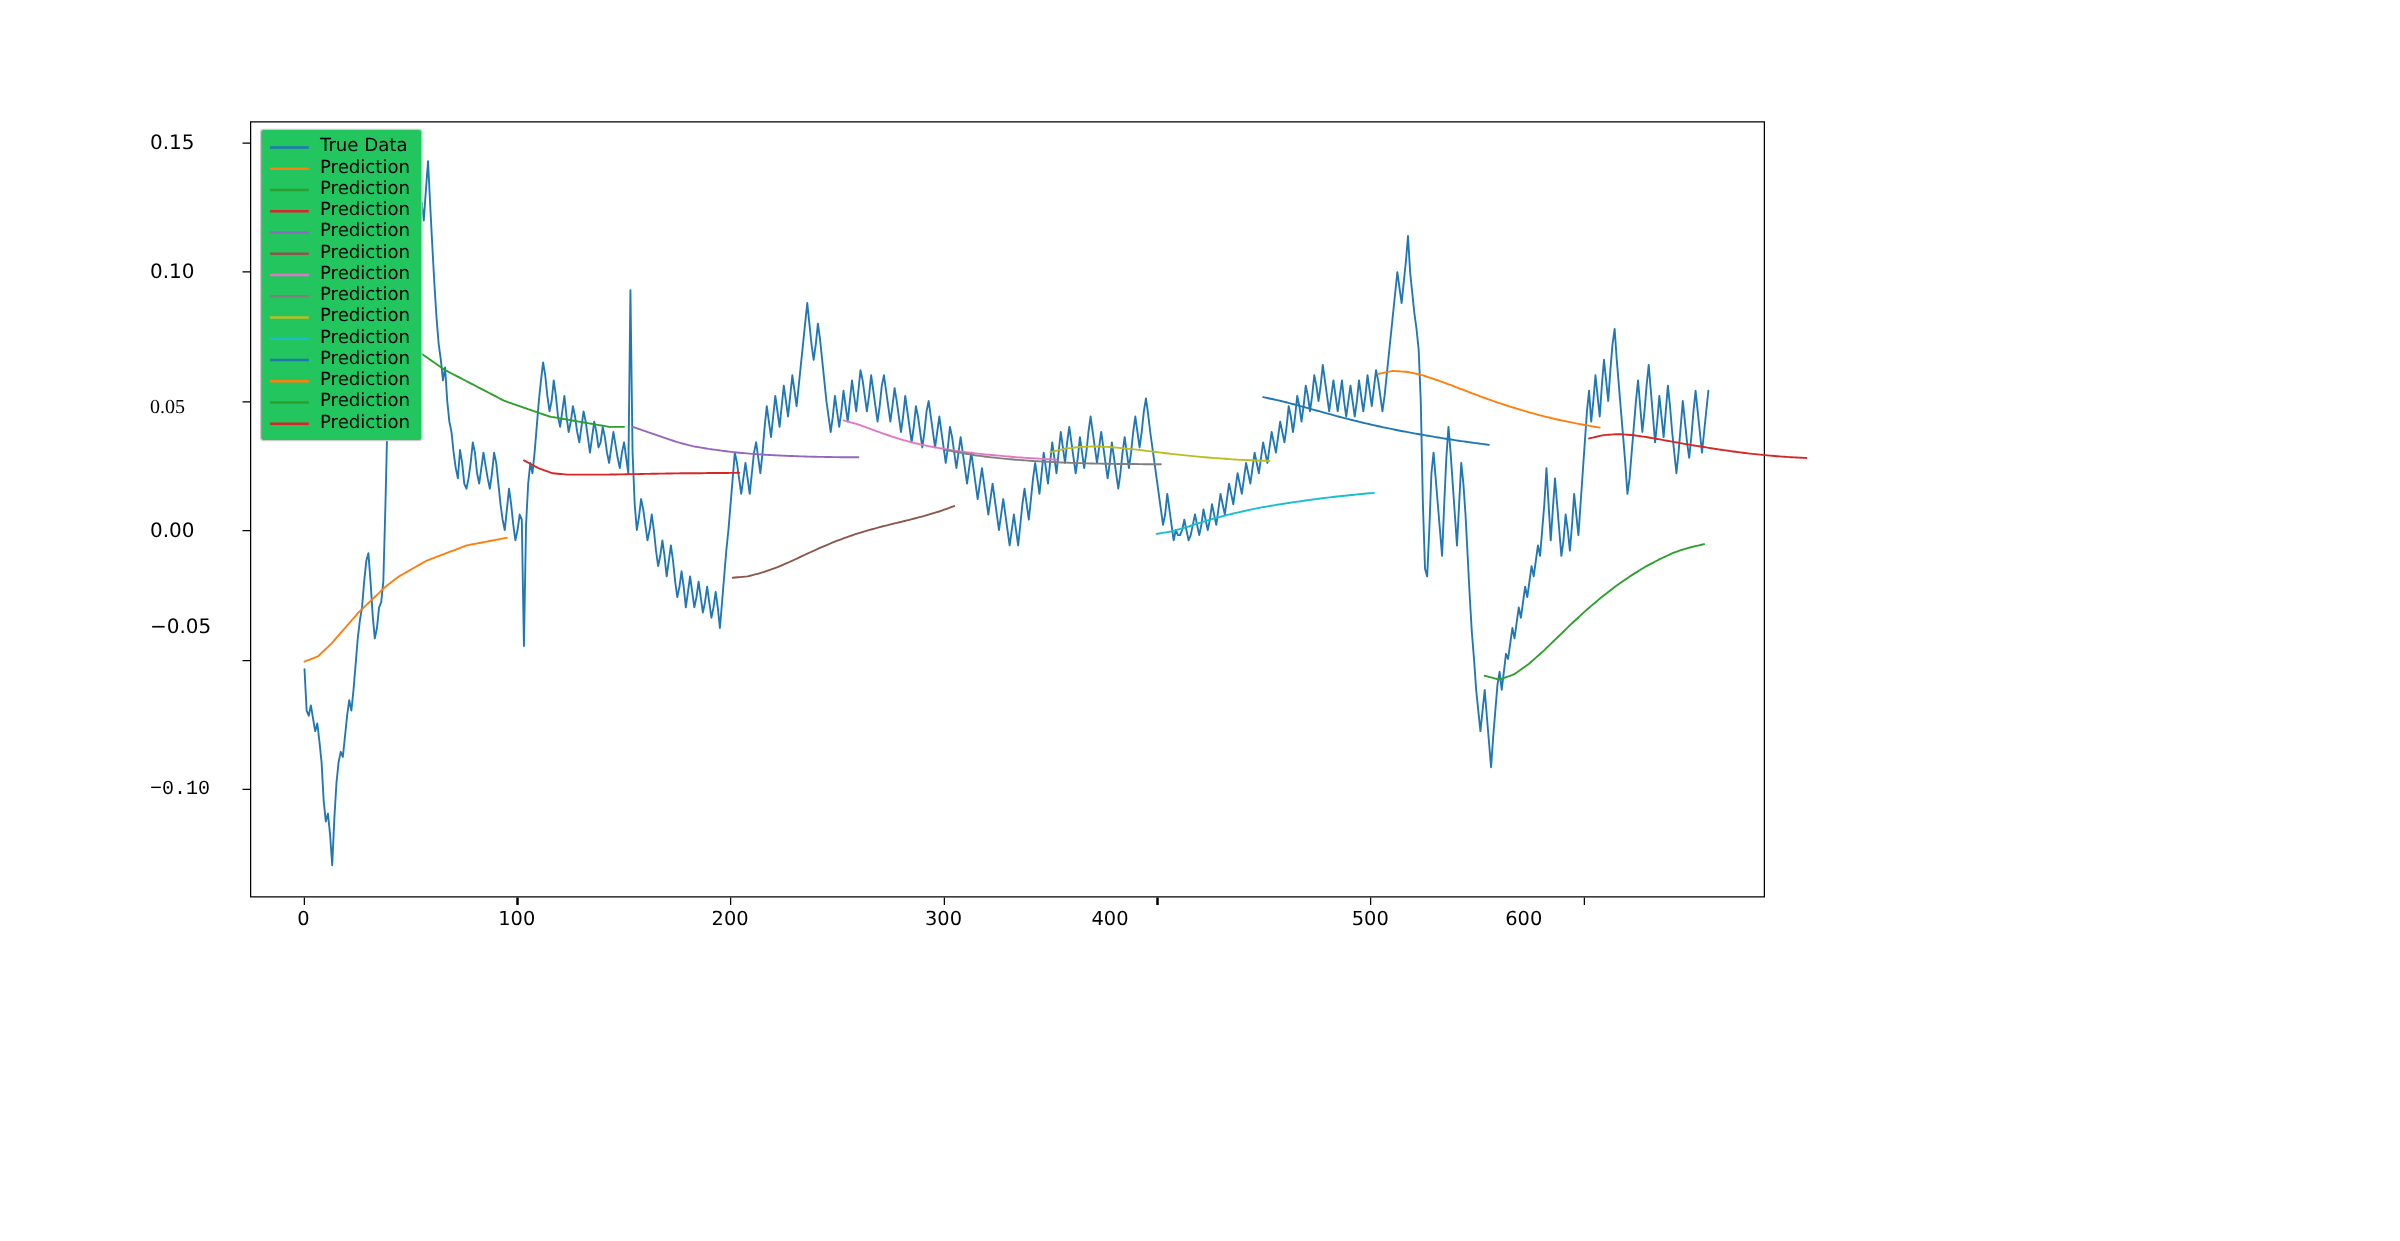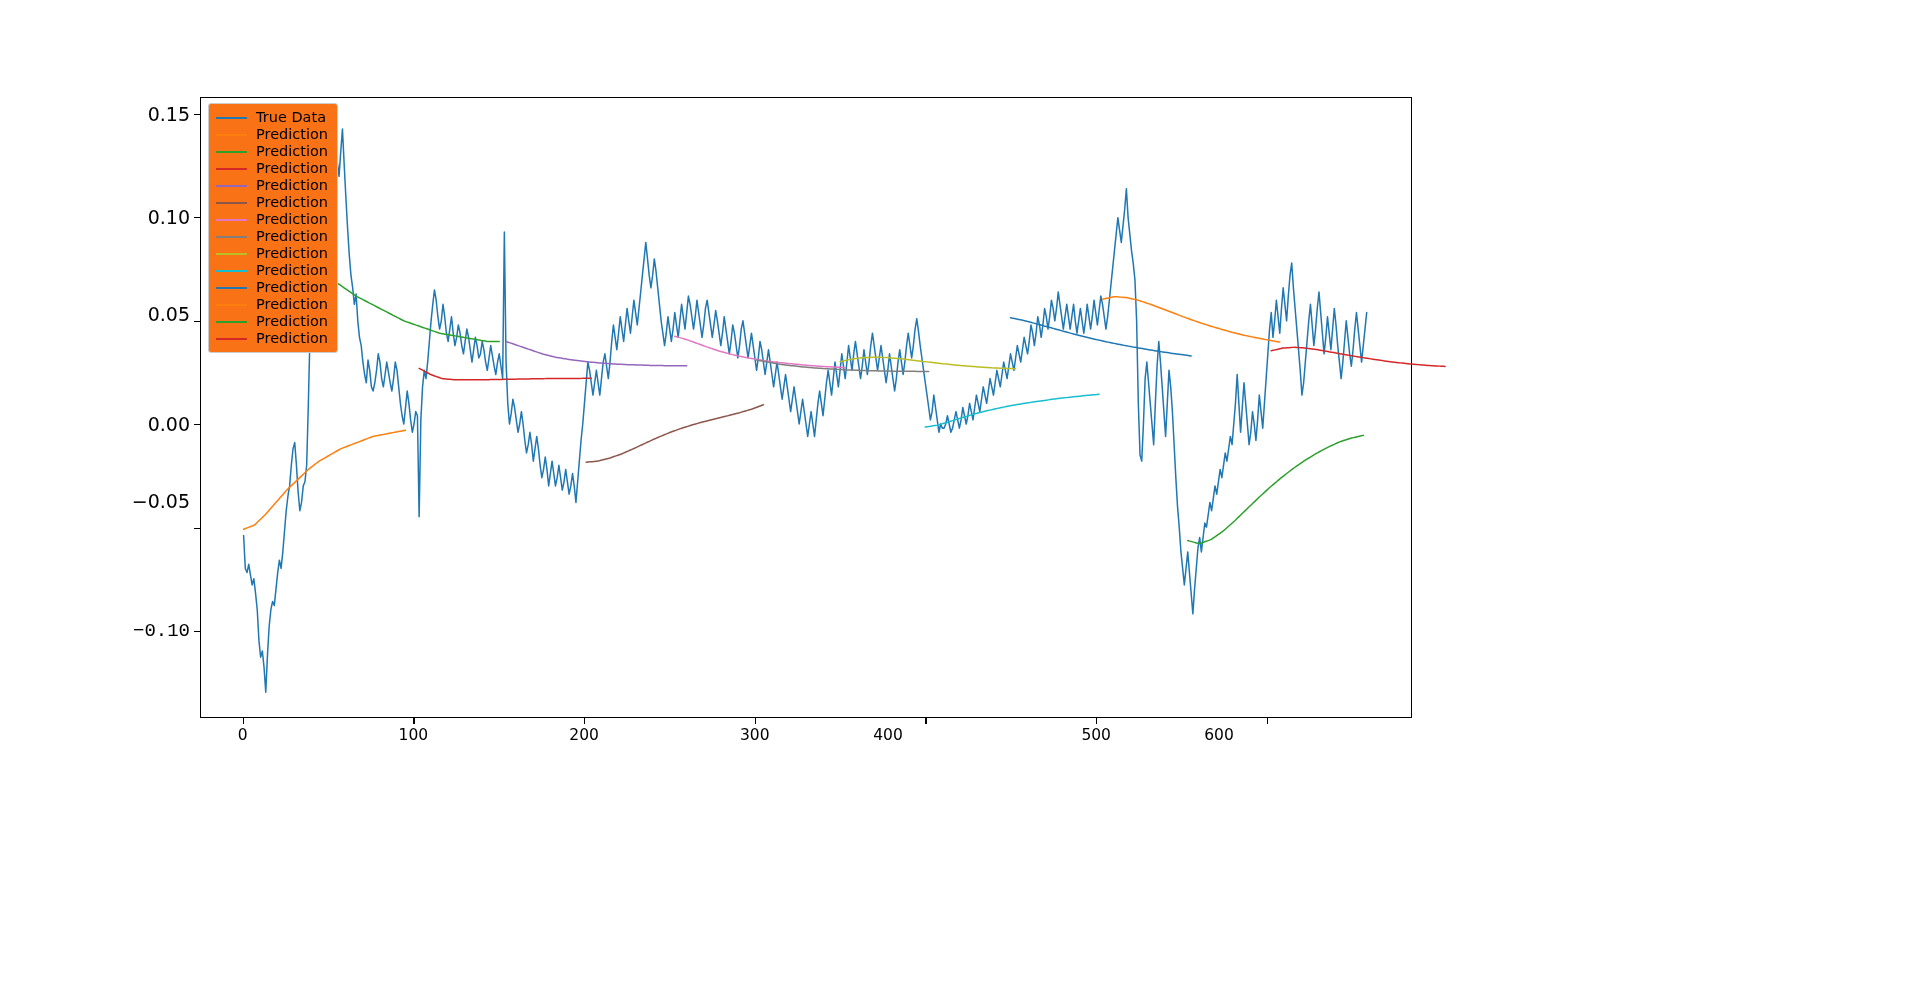--- a/index.html
+++ b/index.html
@@ -2,27 +2,27 @@
 <html><head>
 <meta charset="utf-8">
 <title>Prediction Chart</title>
 <style>
   html,body{margin:0;padding:0;background:#ffffff;}
   body{width:1920px;height:993px;font-family:"DejaVu Sans",sans-serif;overflow:hidden;}
   #figure{position:relative;width:1920px;height:993px;background:#ffffff;}
   #plot-area{position:absolute;left:200px;top:97px;width:1212px;height:621px;
              border:1.1px solid #000000;box-sizing:border-box;background:#ffffff;}
   svg.series-layer{position:absolute;left:0;top:0;width:100%;height:100%;overflow:visible;}
-  .ytick-label{position:absolute;text-align:right;font-size:19px;color:#000000;
+  .ytick-label{position:absolute;text-align:left;font-size:16px;color:#000000;
                width:70px;transform:translateY(-50%);white-space:nowrap;}
   .ytick-mark{position:absolute;left:-6px;width:6px;height:1.2px;background:#000;}
   .xtick-label{position:absolute;top:726px;font-size:15.5px;color:#000000;
                transform:translateX(-50%);white-space:nowrap;}
   .xtick-mark{position:absolute;top:718px;width:1.2px;height:6px;background:#000;}
-  #legend{position:absolute;left:208px;top:103px;background:#f97316;
+  #legend{position:absolute;left:208px;top:103px;background:#22c55e;
           border:0.9px solid #cccccc;border-radius:3px;padding:5px 9px 5px 7px;
           box-sizing:border-box;}
   .legend-row{display:flex;align-items:center;height:17px;}
   .legend-swatch{width:31px;height:0;border-top-width:2.2px;border-top-style:solid;
                  margin-right:9px;flex:0 0 auto;}
   .legend-text{font-size:14.5px;color:#000000;line-height:17px;white-space:nowrap;}
 </style>
 </head>
 <body>
 
@@ -108,21 +108,21 @@
         <span class="legend-text">Prediction</span>
       </div>
     </div>
 
 <div class="ytick-label" style="left: 120px; top: 631.06px; font-family: Liberation Mono, monospace;">−0.10</div>
     <div class="ytick-mark" style="left: 194px; top: 631.06px;"></div>
     <div class="ytick-label" style="left: 120px; top: 501px;">−0.05</div>
     <div class="ytick-mark" style="left: 194px; top: 527.56px;"></div>
     <div class="ytick-label" style="left: 120px; top: 424.06px;">0.00</div>
     <div class="ytick-mark" style="left: 194px; top: 424.06px;"></div>
-    <div class="ytick-label" style="left: 120px; top: 314px;">0.05</div>
+    <div class="ytick-label" style="left: 120px; top: 326px; font-family: Liberation Serif, serif;">0.05</div>
     <div class="ytick-mark" style="left: 194px; top: 320.56px;"></div>
     <div class="ytick-label" style="left: 120px; top: 217.06px;">0.10</div>
     <div class="ytick-mark" style="left: 194px; top: 217.06px;"></div>
     <div class="ytick-label" style="left: 120px; top: 113.56px;">0.15</div>
     <div class="ytick-mark" style="left: 194px; top: 113.56px;"></div>
     <div class="xtick-label" style="left: 242.676px;">0</div>
     <div class="xtick-mark" style="left: 242.676px;"></div>
     <div class="xtick-label" style="left: 413.38px;">100</div>
     <div class="xtick-mark" style="left: 413.38px;"></div>
     <div class="xtick-label" style="left: 584.085px;">200</div>

